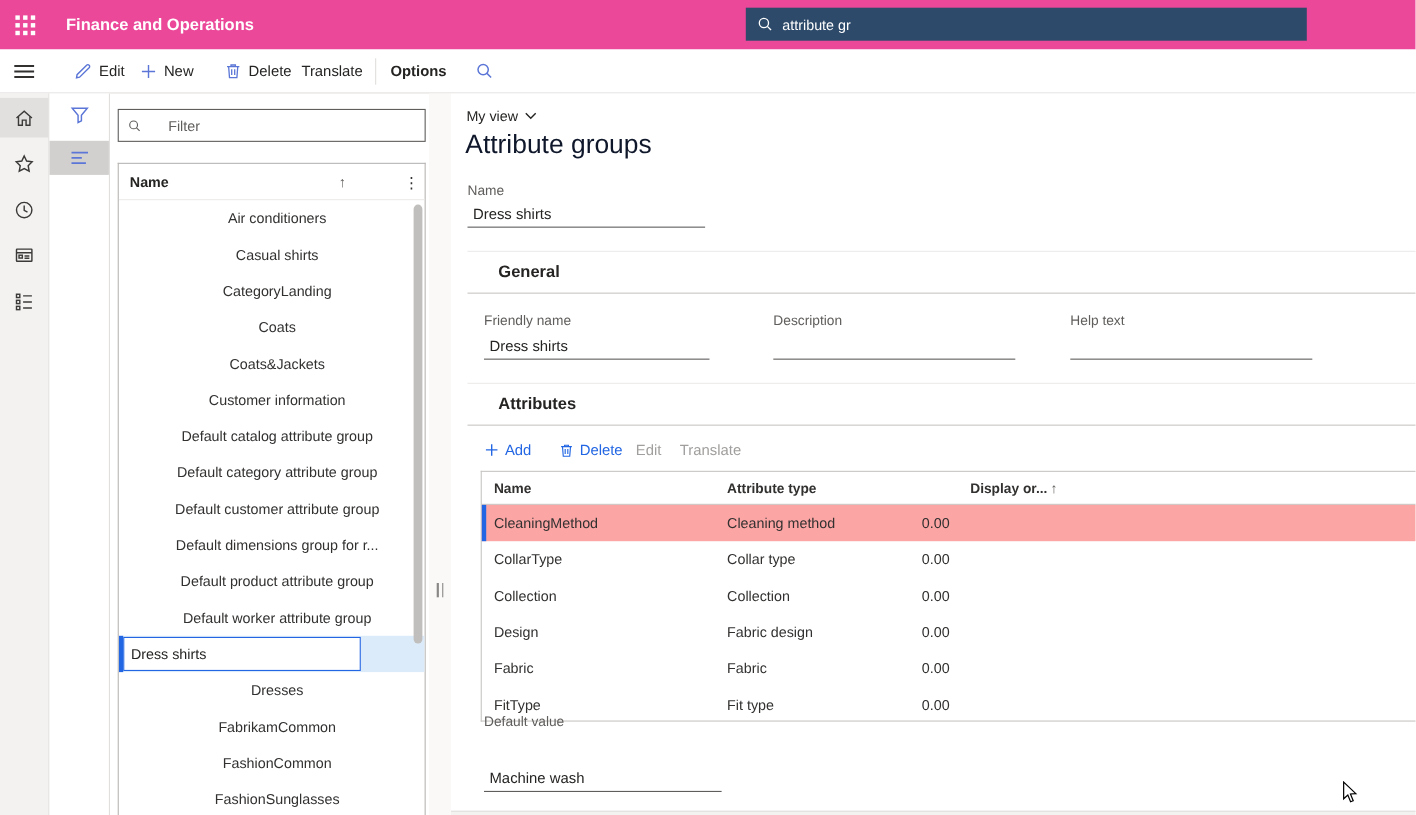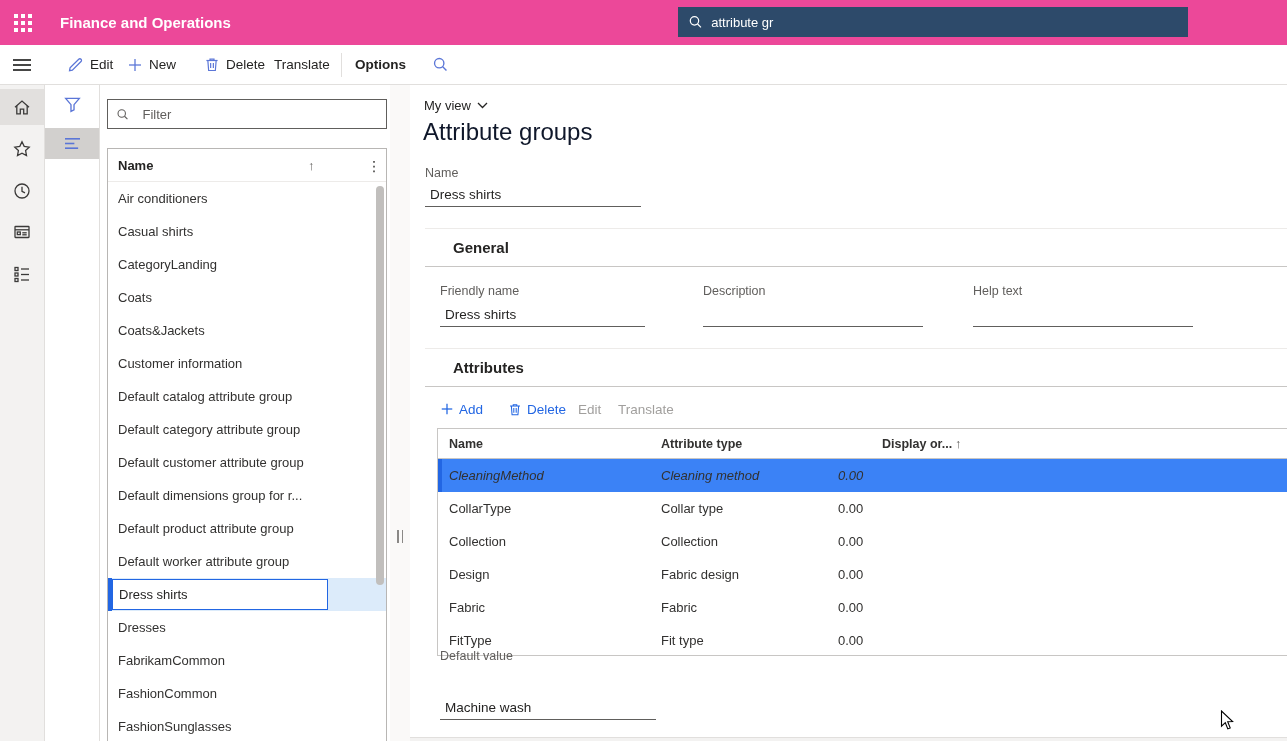--- a/index.html
+++ b/index.html
@@ -30,28 +30,28 @@
   .nav-rail { position:absolute; left:0; top:85px; width:45px; height:656px; background:#f3f2f1; border-right:1px solid #e1dfdd; }
   .rail-btn { position:absolute; left:0; width:44px; height:36px; background:none; border:none; cursor:pointer; display:flex; align-items:center; justify-content:center; }
   .rail-btn.selected { background:#e2e0de; }
 
   
   .panel-strip { position:absolute; left:45px; top:85px; width:55px; height:656px; background:#fff; border-right:1px solid #e1dfdd; }
   .strip-btn { position:absolute; left:0; width:54px; height:31px; background:none; border:none; cursor:pointer; display:flex; align-items:center; justify-content:center; }
   .strip-btn.active { background:#d2d0ce; }
 
   
-  .filter-box { position:absolute; left:107px; top:99px; width:280px; height:30px; border:1px solid #605e5c; background:#fff; display:flex; align-items:center; padding:0 8px; gap:13px; }
+  .filter-box { position:absolute; left:107px; top:99px; width:280px; height:30px; border:1px solid #605e5c; background:#fff; display:flex; align-items:center; padding:0 8px; gap:24px; }
   .filter-box input { border:none; outline:none; font:inherit; font-size:13px; color:#605e5c; width:100%; background:transparent; }
   .filter-box input::placeholder { color:#605e5c; opacity:1; }
   .listbox { position:absolute; left:107px; top:148px; width:280px; height:593px; border:1px solid #b8b6b4; border-bottom:none; background:#fff; overflow:hidden; }
   .list-header { position:relative; height:33px; border-bottom:1px solid #edebe9; display:flex; align-items:center; padding-left:10px; font-weight:bold; color:#252423; }
   .list-sort { position:absolute; left:200px; top:0; height:33px; display:flex; align-items:center; color:#605e5c; font-size:13px; }
   .list-kebab { position:absolute; right:2px; top:0; height:33px; width:20px; background:none; border:none; cursor:pointer; color:#323130; font-size:14px; }
-  .list-row { height:33px; display:flex; align-items:center; padding-left:10px; color:#323130; cursor:pointer; position:relative; }
+  .list-row { height:33px; display:flex; align-items:center; padding-left:10px; color:#323130; cursor:pointer; position:relative;justify-content:center; }
   .list-row.selected { background:#dcebfa; padding-left:0; }
   .sel-bar { position:absolute; left:0; top:0; width:4px; height:33px; background:#2266e3; }
   .sel-cell { position:absolute; left:4px; top:1px; width:216px; height:31px; background:#fff; border:1px solid #2266e3; display:flex; align-items:center; padding-left:6px; color:#252423; }
   .list-scrollbar { position:absolute; left:376px; top:186px; width:8px; height:399px; background:#c1bfbd; border-radius:4px; cursor:pointer; }
 
   
   .splitter { position:absolute; left:390px; top:85px; width:20px; height:656px; background:#faf9f8; cursor:col-resize; }
   .grip { position:absolute; left:7px; top:445px; width:6px; height:13px; display:flex; justify-content:space-between; }
   .grip i { display:block; width:1.5px; height:13px; background:#8a8886; }
 
@@ -67,21 +67,21 @@
   .tb-link { position:absolute; top:313px; height:22px; display:flex; align-items:center; gap:5px; background:none; border:none; cursor:pointer; font:inherit; font-size:13.5px; color:#2266e3; }
   .tb-link.disabled { color:#a19f9d; cursor:default; }
 
   .grid { position:absolute; left:27px; top:343px; width:850px; height:228px; border-left:1px solid #c8c6c4; border-top:1px solid #c8c6c4; border-bottom:1px solid #c8c6c4; }
   .grid-head { position:relative; height:30px; border-bottom:1px solid #c8c6c4; font-size:12.5px; font-weight:600; color:#323130; }
   .gh-name { position:absolute; left:11px; top:8px; cursor:pointer; }
   .gh-type { position:absolute; left:223px; top:8px; cursor:pointer; }
   .gh-order { position:absolute; left:444px; top:8px; cursor:pointer; }
   .gh-sort { position:absolute; left:517px; top:8px; color:#605e5c; font-weight:normal; }
   .grid-row { position:relative; height:33px; cursor:pointer; }
-  .grid-row.selected { background:#3b82f6;font-style:italic; }
+  .grid-row.selected { background:#fca5a5; }
   .gr-bar { position:absolute; left:0; top:0; width:4px; height:33px; background:#2266e3; }
   .gc-name { position:absolute; left:11px; top:9px; }
   .gc-type { position:absolute; left:223px; top:9px; }
   .gc-order { position:absolute; left:400px; top:9px; width:131px; text-align:left; }
 
   .bottom-edge { position:absolute; left:0; top:652px; width:877px; height:4px; background:#f3f2f1; border-top:1px solid #e1dfdd; }
 
   .cursor { position:absolute; left:1220px; top:710px; }
 
   svg.ic { display:block; }

